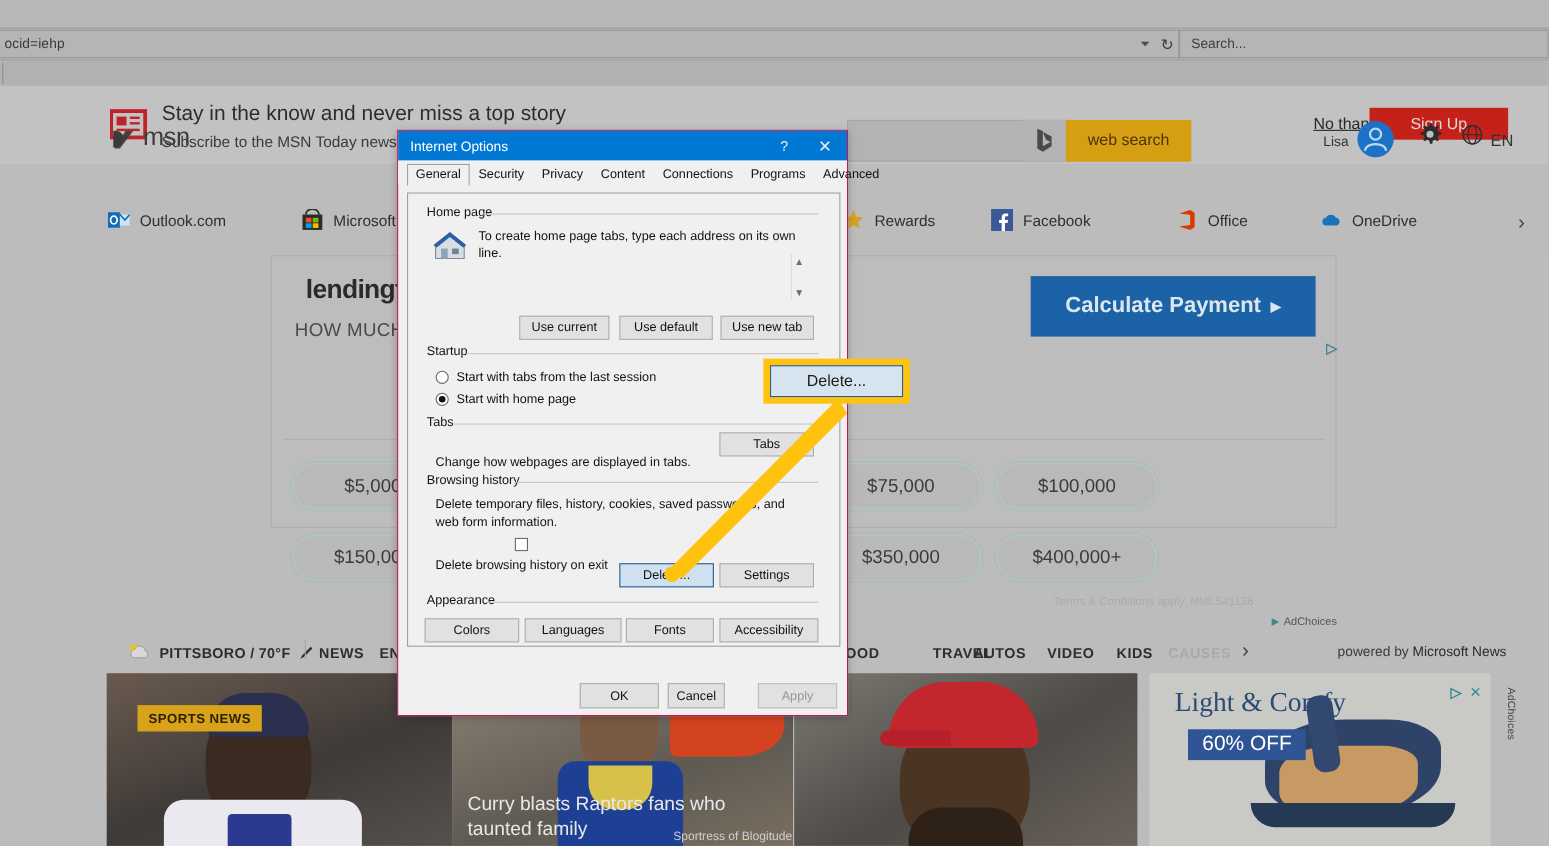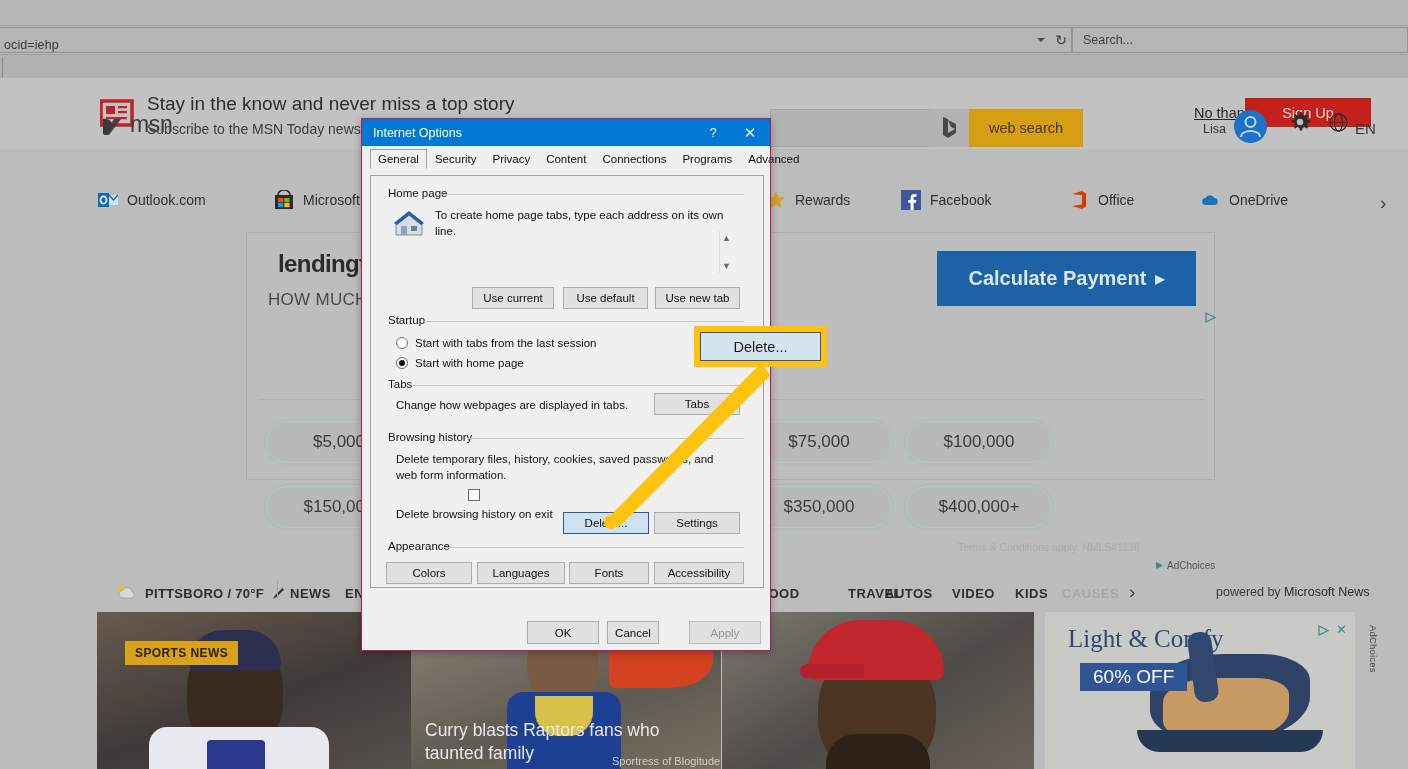--- a/index.html
+++ b/index.html
@@ -10,21 +10,21 @@
     background: #b4b4b4;
   }
   #root { position: relative; width: 1408px; height: 769px; }
 
   
   .ie-chrome { position:absolute; left:0; top:0; width:1408px; height:78px; background:#b8b8b8; }
   .ie-topstrip { position:absolute; left:0; top:0; width:1408px; height:26px; background:#b8b8b8;
                  border-bottom:1px solid #9a9a9a; }
   .ie-addrrow { position:absolute; left:0; top:27px; width:1408px; height:26px; display:flex; align-items:stretch; }
   .ie-addrbox { flex:0 0 1072px; height:26px; background:#b5b5b5; border:1px solid #949494; border-left:none;
-                display:flex; align-items:flex-end; padding-left:4px; position:relative; }
+                display:flex; align-items:center; padding-left:4px; position:relative; }
   .ie-url { font-size:12.5px; color:#3a3a3a; letter-spacing:.1px; }
   .ie-addr-ctrls { position:absolute; right:4px; top:0; height:100%; display:flex; align-items:center; gap:10px; }
   .ie-caret { width:0;height:0;border-left:4px solid transparent;border-right:4px solid transparent;border-top:4px solid #4a4a4a; }
   .ie-refresh { font-size:14px; color:#3c3c3c; line-height:1; }
   .ie-searchbox { flex:1 1 auto; height:26px; background:#b5b5b5; border:1px solid #949494;
                   display:flex; align-items:center; padding-left:10px; }
   .ie-searchph { font-size:12.5px; color:#3f3f3f; }
   .ie-tabrow { position:absolute; left:0; top:54px; width:1408px; height:24px; background:#b2b2b2;
                border-top:1px solid #a0a0a0; }
   .ie-tabrow:before { content:""; position:absolute; left:2px; top:2px; width:1px; height:20px; background:#8d8d8d; }
@@ -421,21 +421,21 @@
   </div>
   <div class="radio-row" style="left:396px; top:357px;">
     <span class="radio">
         <span class="dot"></span>
       </span>
     <span>Start with home page</span>
   </div>
 
   <div class="grp-label" style="left:384px; top:378px;">Tabs</div>
   <div class="grp-line" style="left:413px; top:385px; width:331px;"></div>
-  <div class="dtext" style="left:396px; top:398px;">Change how webpages are displayed in tabs.</div>
+  <div class="dtext" style="left:396px; top:414px;">Change how webpages are displayed in tabs.</div>
   <div class="btn" style="left:654px; top:393px; width:86px;">Tabs</div>
 
   <div class="grp-label" style="left:384px; top:431px;">Browsing history</div>
   <div class="grp-line" style="left:468px; top:438px; width:276px;"></div>
   <div class="dtext" style="left:396px; top:452px; width:330px;">Delete temporary files, history, cookies, saved passwords, and web form information.</div>
   <div class="chk-row" style="left:396px; top:489px;">
     <span class="chk"></span>
     <span>Delete browsing history on exit</span>
   </div>
   <div class="btn focus" style="left:563px; top:512px; width:86px;">Delete...</div>

